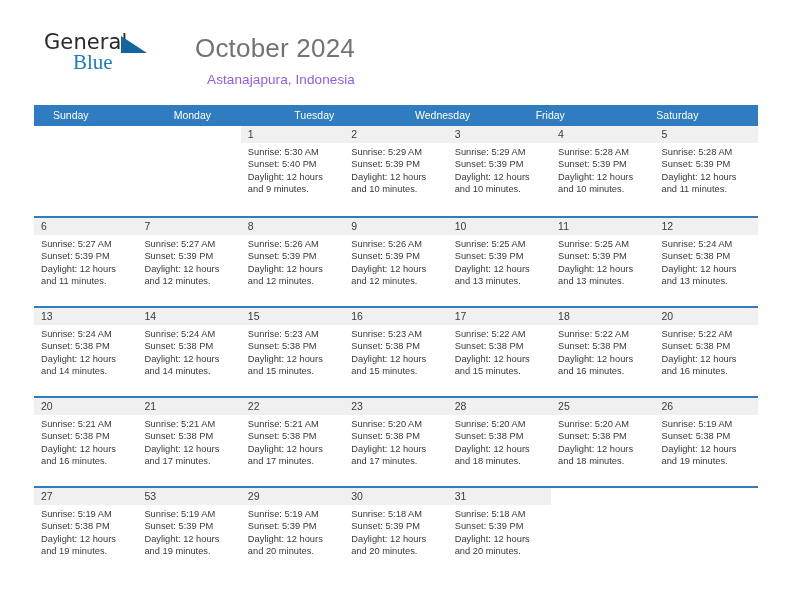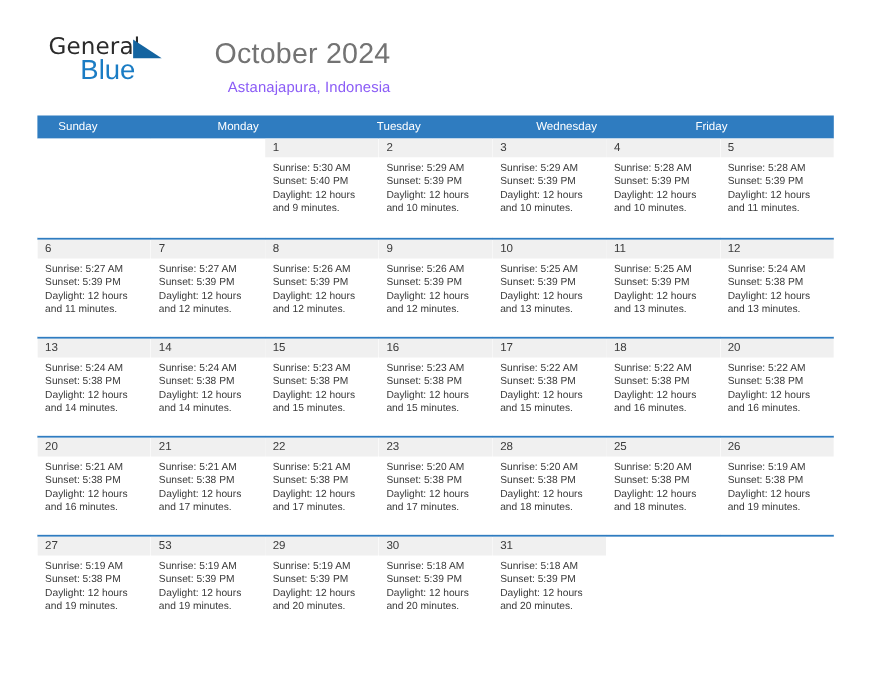--- a/index.html
+++ b/index.html
@@ -45,24 +45,24 @@
     font-size: 21px;
     letter-spacing: 0.1px;
     color: #2b2b2b;
     line-height: 1;
     font-family: "DejaVu Sans", sans-serif;
   }
   .logo-blue {
     position: absolute;
     left: 29px;
     top: 20px;
-    font-size: 25px;
+    font-size: 21px;
     color: #1a7cc4;
     line-height: 1;
-    font-family: Liberation Sans, sans-serif;
+    font-family: Liberation Serif, serif;
   }
   .logo-triangle {
     position: absolute;
     left: 77px;
     top: 4px;
     width: 0;
     height: 0;
     border-left: 26px solid #1464a0;
     border-top: 17px solid transparent;
   }
@@ -166,20 +166,21 @@
 
   </div>
 
   <div class="calendar">
     <div class="dow-row" id="dow-row">
         <div class="dow-cell">Sunday</div>
         <div class="dow-cell">Monday</div>
         <div class="dow-cell">Tuesday</div>
         <div class="dow-cell">Wednesday</div>
         <div class="dow-cell">Friday</div>
+        <div class="dow-cell">Saturday</div>
       </div>
     <div id="weeks-container">
         <div class="week-row first">
           <div class="day-cell">
             <div class="daynum-band">
               <span class="daynum"></span>
             </div>
           </div>
           <div class="day-cell">
             <div class="daynum-band">

